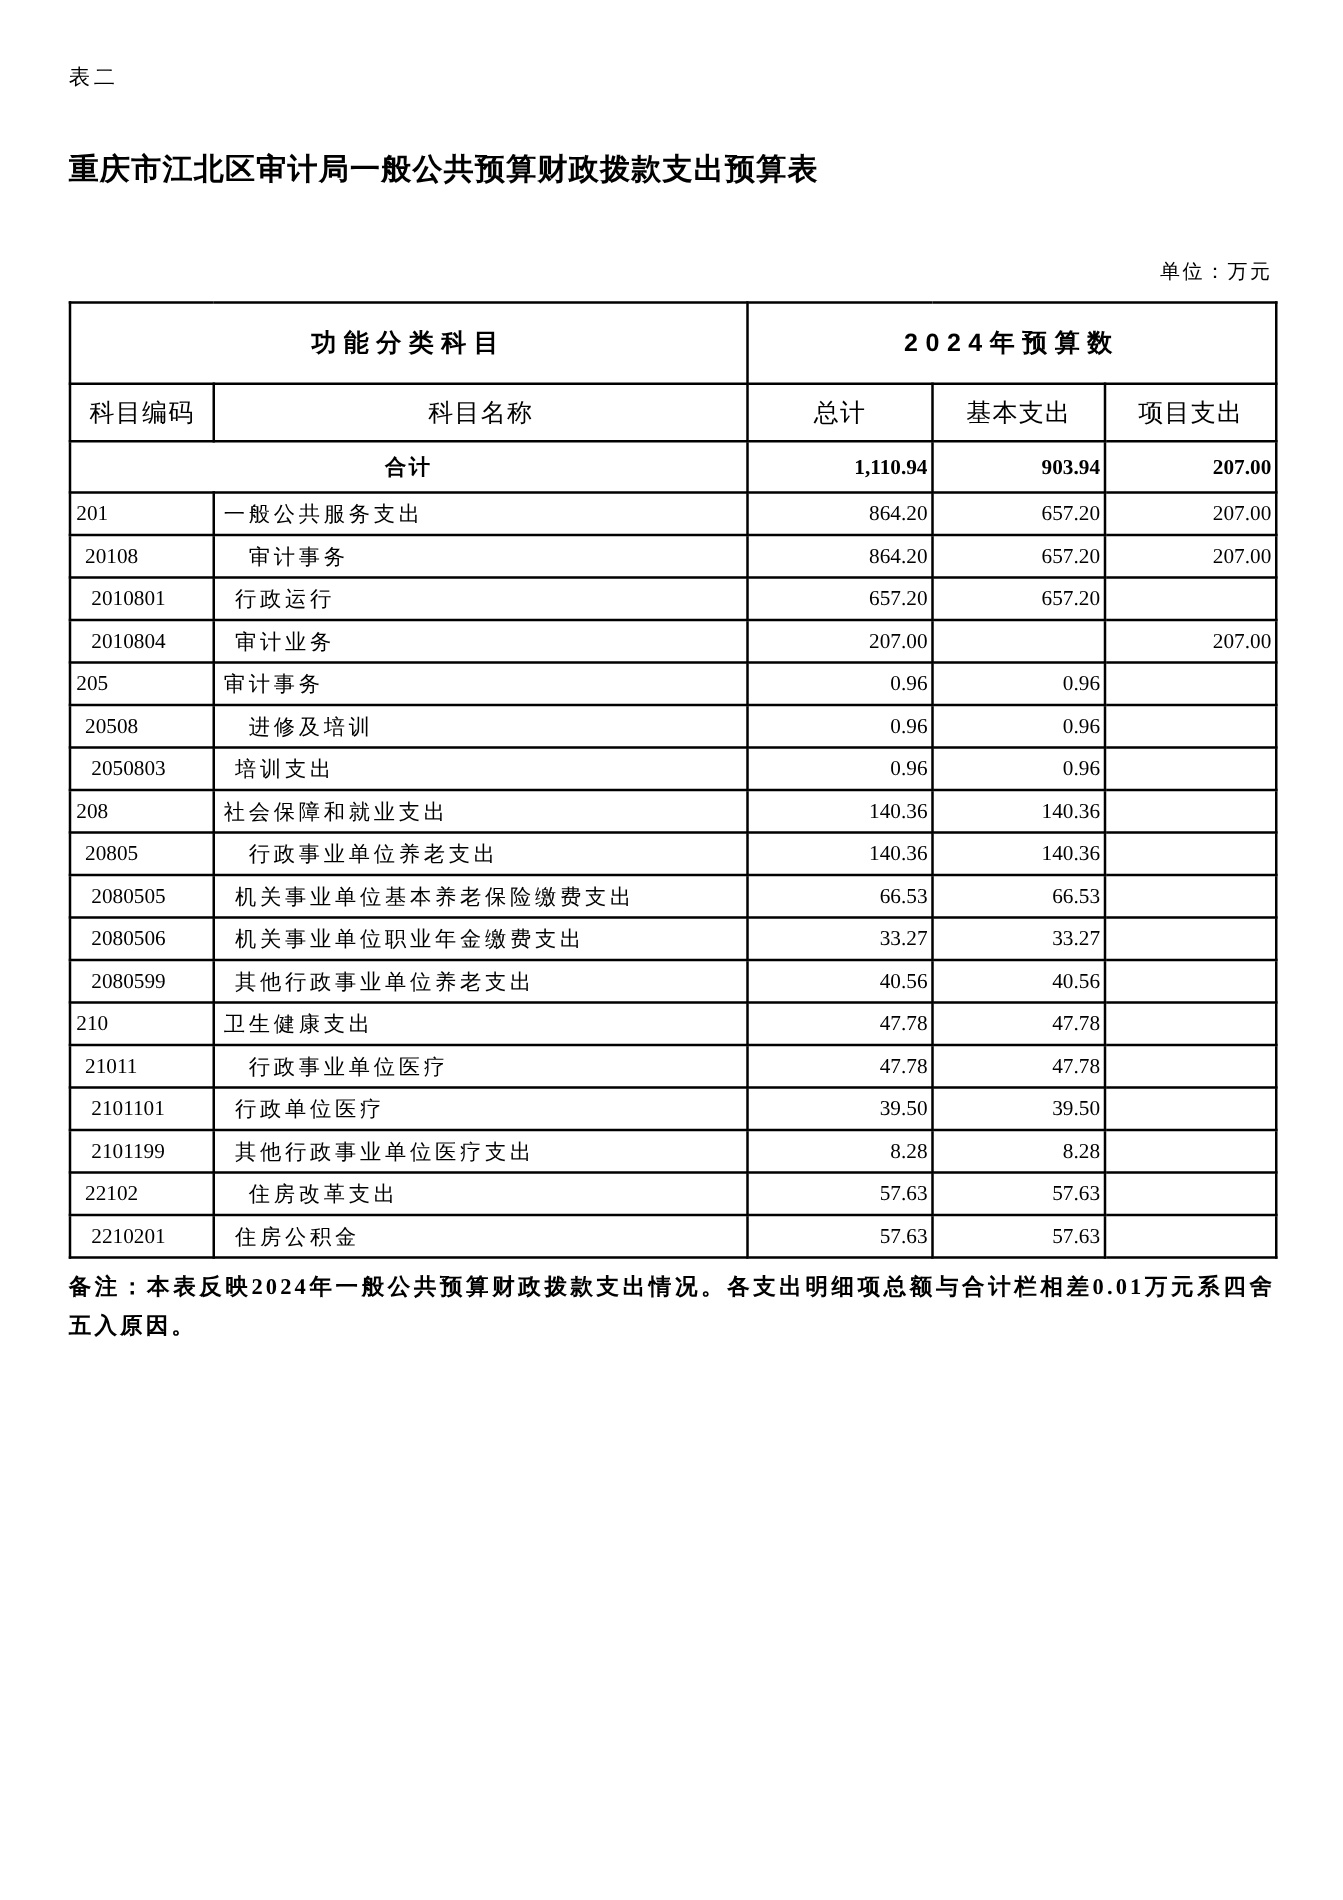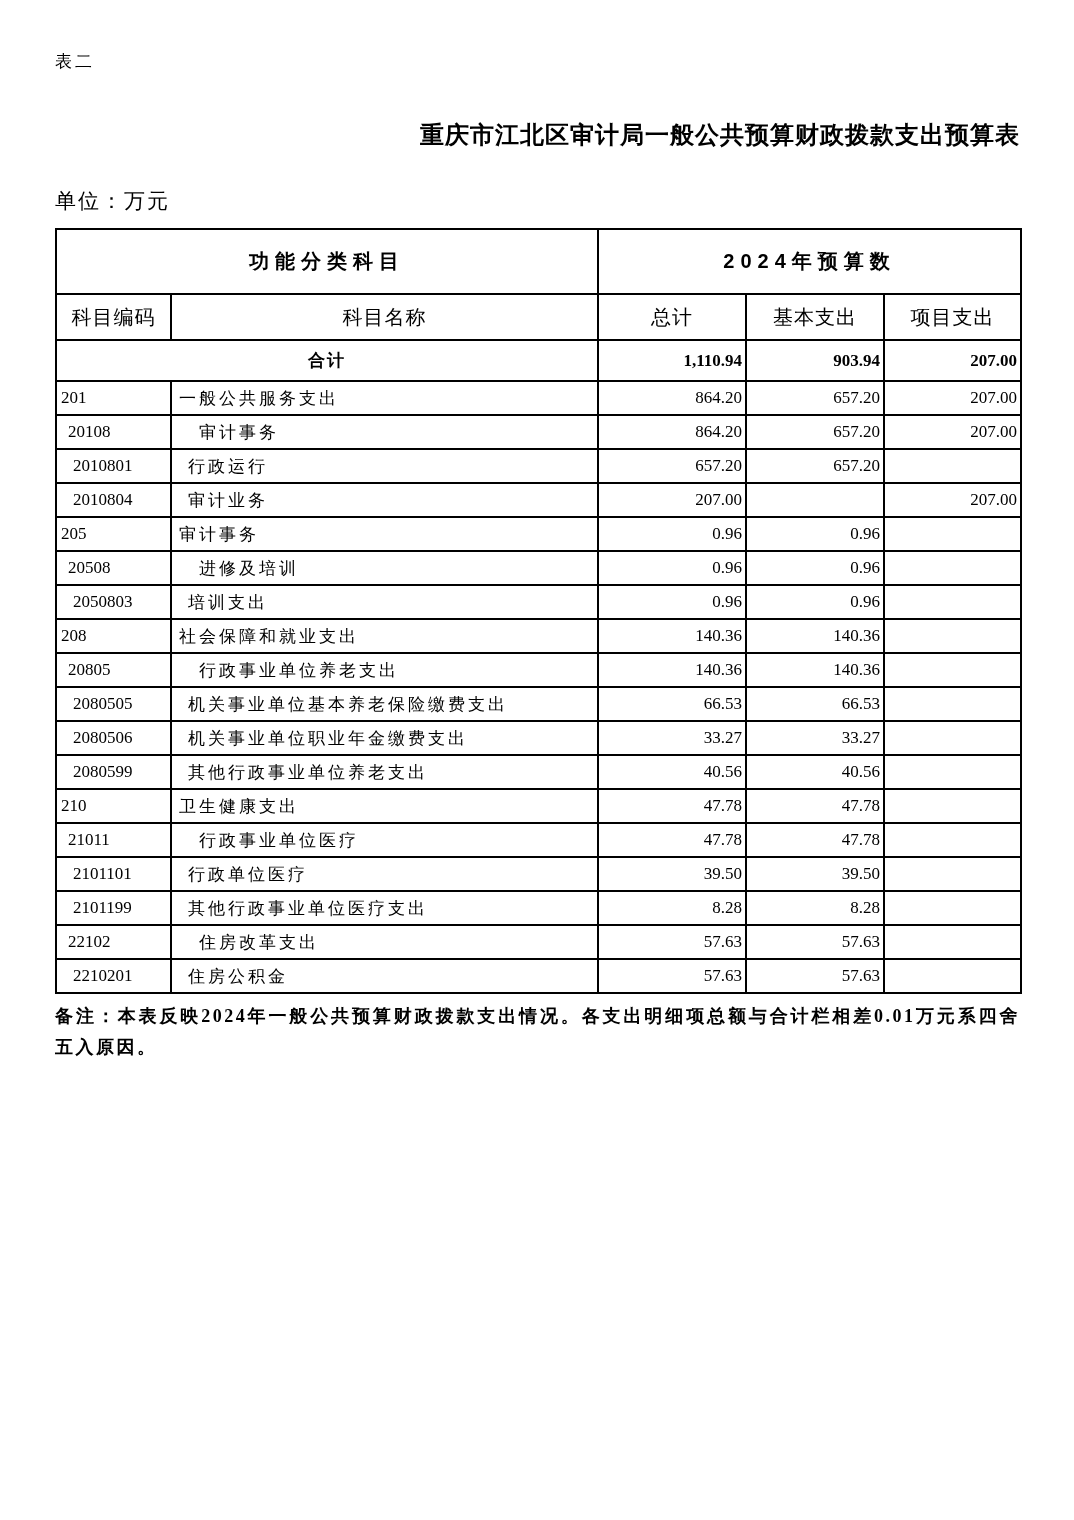--- a/index.html
+++ b/index.html
@@ -13,28 +13,29 @@
   .page { width: 1074px; height: 1120px; overflow: hidden; }
   .content { width: 965px; margin-left: 55px; }
 
   .table-label {
     padding-top: 50px;
     font-size: 17px;
     letter-spacing: 3px;
   }
   .doc-title {
     margin-top: 46px;
-    text-align: right;
+    text-align: left;
     font-size: 24px;
     font-weight: bold;
     letter-spacing: 1px;
   }
   .unit-label {
-    margin-top: 36px;
-    font-size: 21px;
+    margin-top: 56px;
+    text-align: right;
+    font-size: 16px;
     letter-spacing: 2px;
     padding-right: 2px;
   }
 
   table.budget {
     margin-top: 13px;
     width: 965px;
     border-collapse: collapse;
     table-layout: fixed;
   }

